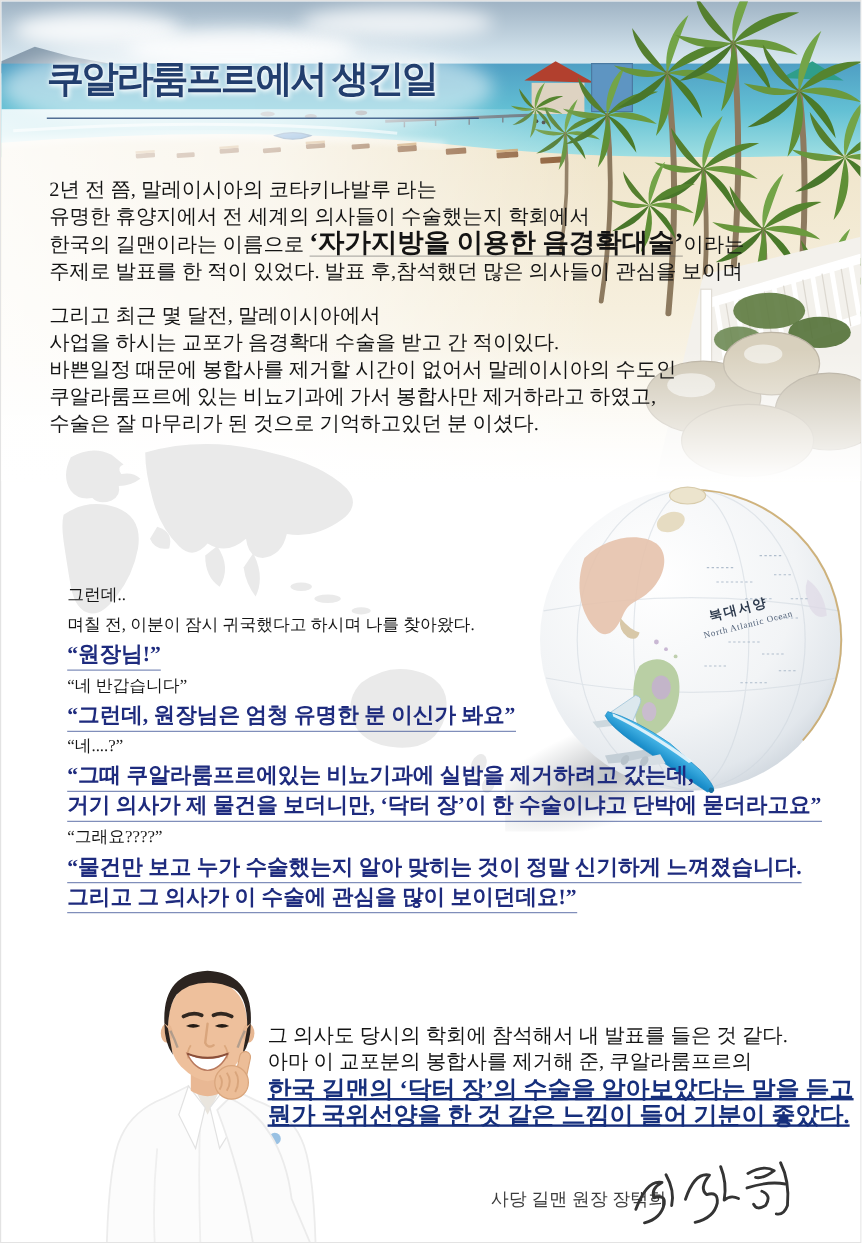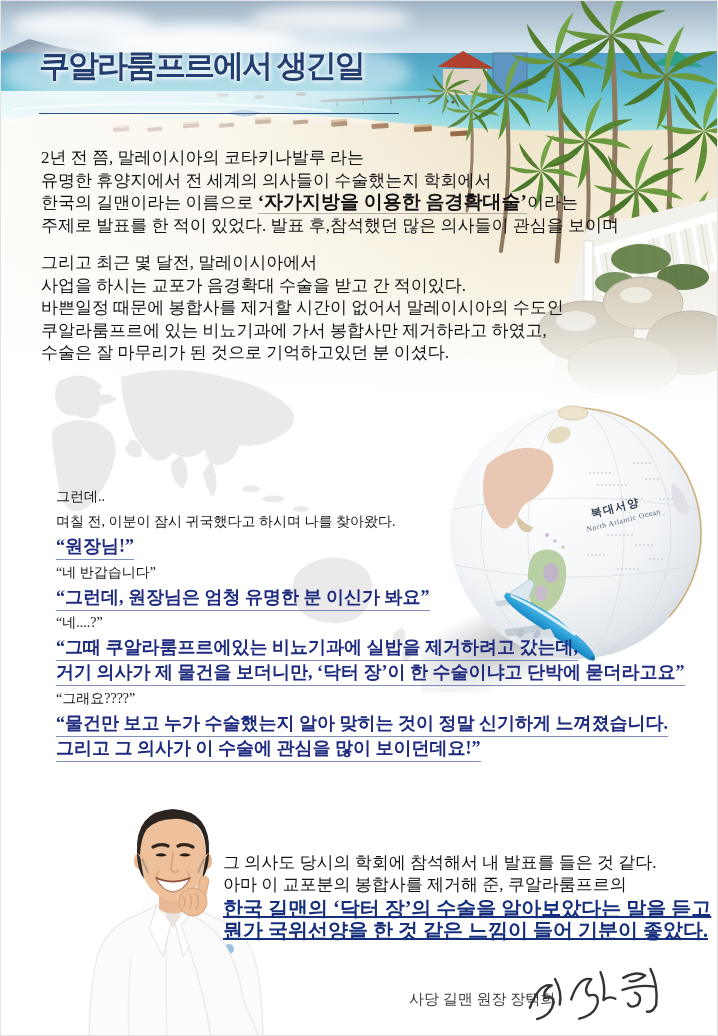--- a/index.html
+++ b/index.html
@@ -3,31 +3,31 @@
 <meta charset="utf-8">
 <style>
   html,body{margin:0;padding:0;background:#fff;}
   .page{
     position:relative;width:718px;height:1036px;background:#ffffff;overflow:hidden;
     font-family:"Liberation Serif","DejaVu Serif",serif;
     box-sizing:border-box;border:1px solid #e3e3e3;
   }
   .abs{position:absolute;}
   
-  .title-wrap{position:absolute;left:38px;top:44px;width:360px;border-bottom:1px solid #2c4c7c;padding-bottom:26px;z-index:6;}
+  .title-wrap{position:absolute;left:38px;top:44px;width:360px;border-bottom:1px solid #2c4c7c;padding-bottom:11px;z-index:6;}
   .page-title{
     font-size:31px;font-weight:bold;color:#223e6e;letter-spacing:-2px;white-space:nowrap;
     text-shadow:0 0 6px rgba(255,255,255,.95),0 0 2px rgba(255,255,255,.9),1px 1px 4px rgba(255,255,255,.9);
   }
   
   .para{position:absolute;color:#141414;font-size:17px;line-height:22.6px;white-space:nowrap;z-index:5;}
   #p1{left:40px;top:124px;margin-top:22px;}
   #p2{left:40px;top:251px;}
   .em-strong{
-    font-weight:bold;font-size:19px;display:inline-block;line-height:20px;
+    font-weight:bold;font-size:22px;display:inline-block;line-height:20px;
     border-bottom:1px solid rgba(90,90,90,.45);padding-bottom:1px;
   }
   
   .dialogue{position:absolute;left:55px;top:483px;white-space:nowrap;z-index:5;}
   .dlg{height:25.2px;line-height:25.2px;}
   .dlg-black{font-size:14px;color:#161616;}
   .dlg-blue span{
     font-size:18px;color:#1e2b7e;font-weight:bold;display:inline-block;line-height:21px;
     border-bottom:1px solid rgba(44,66,140,.6);padding-bottom:2px;
   }

